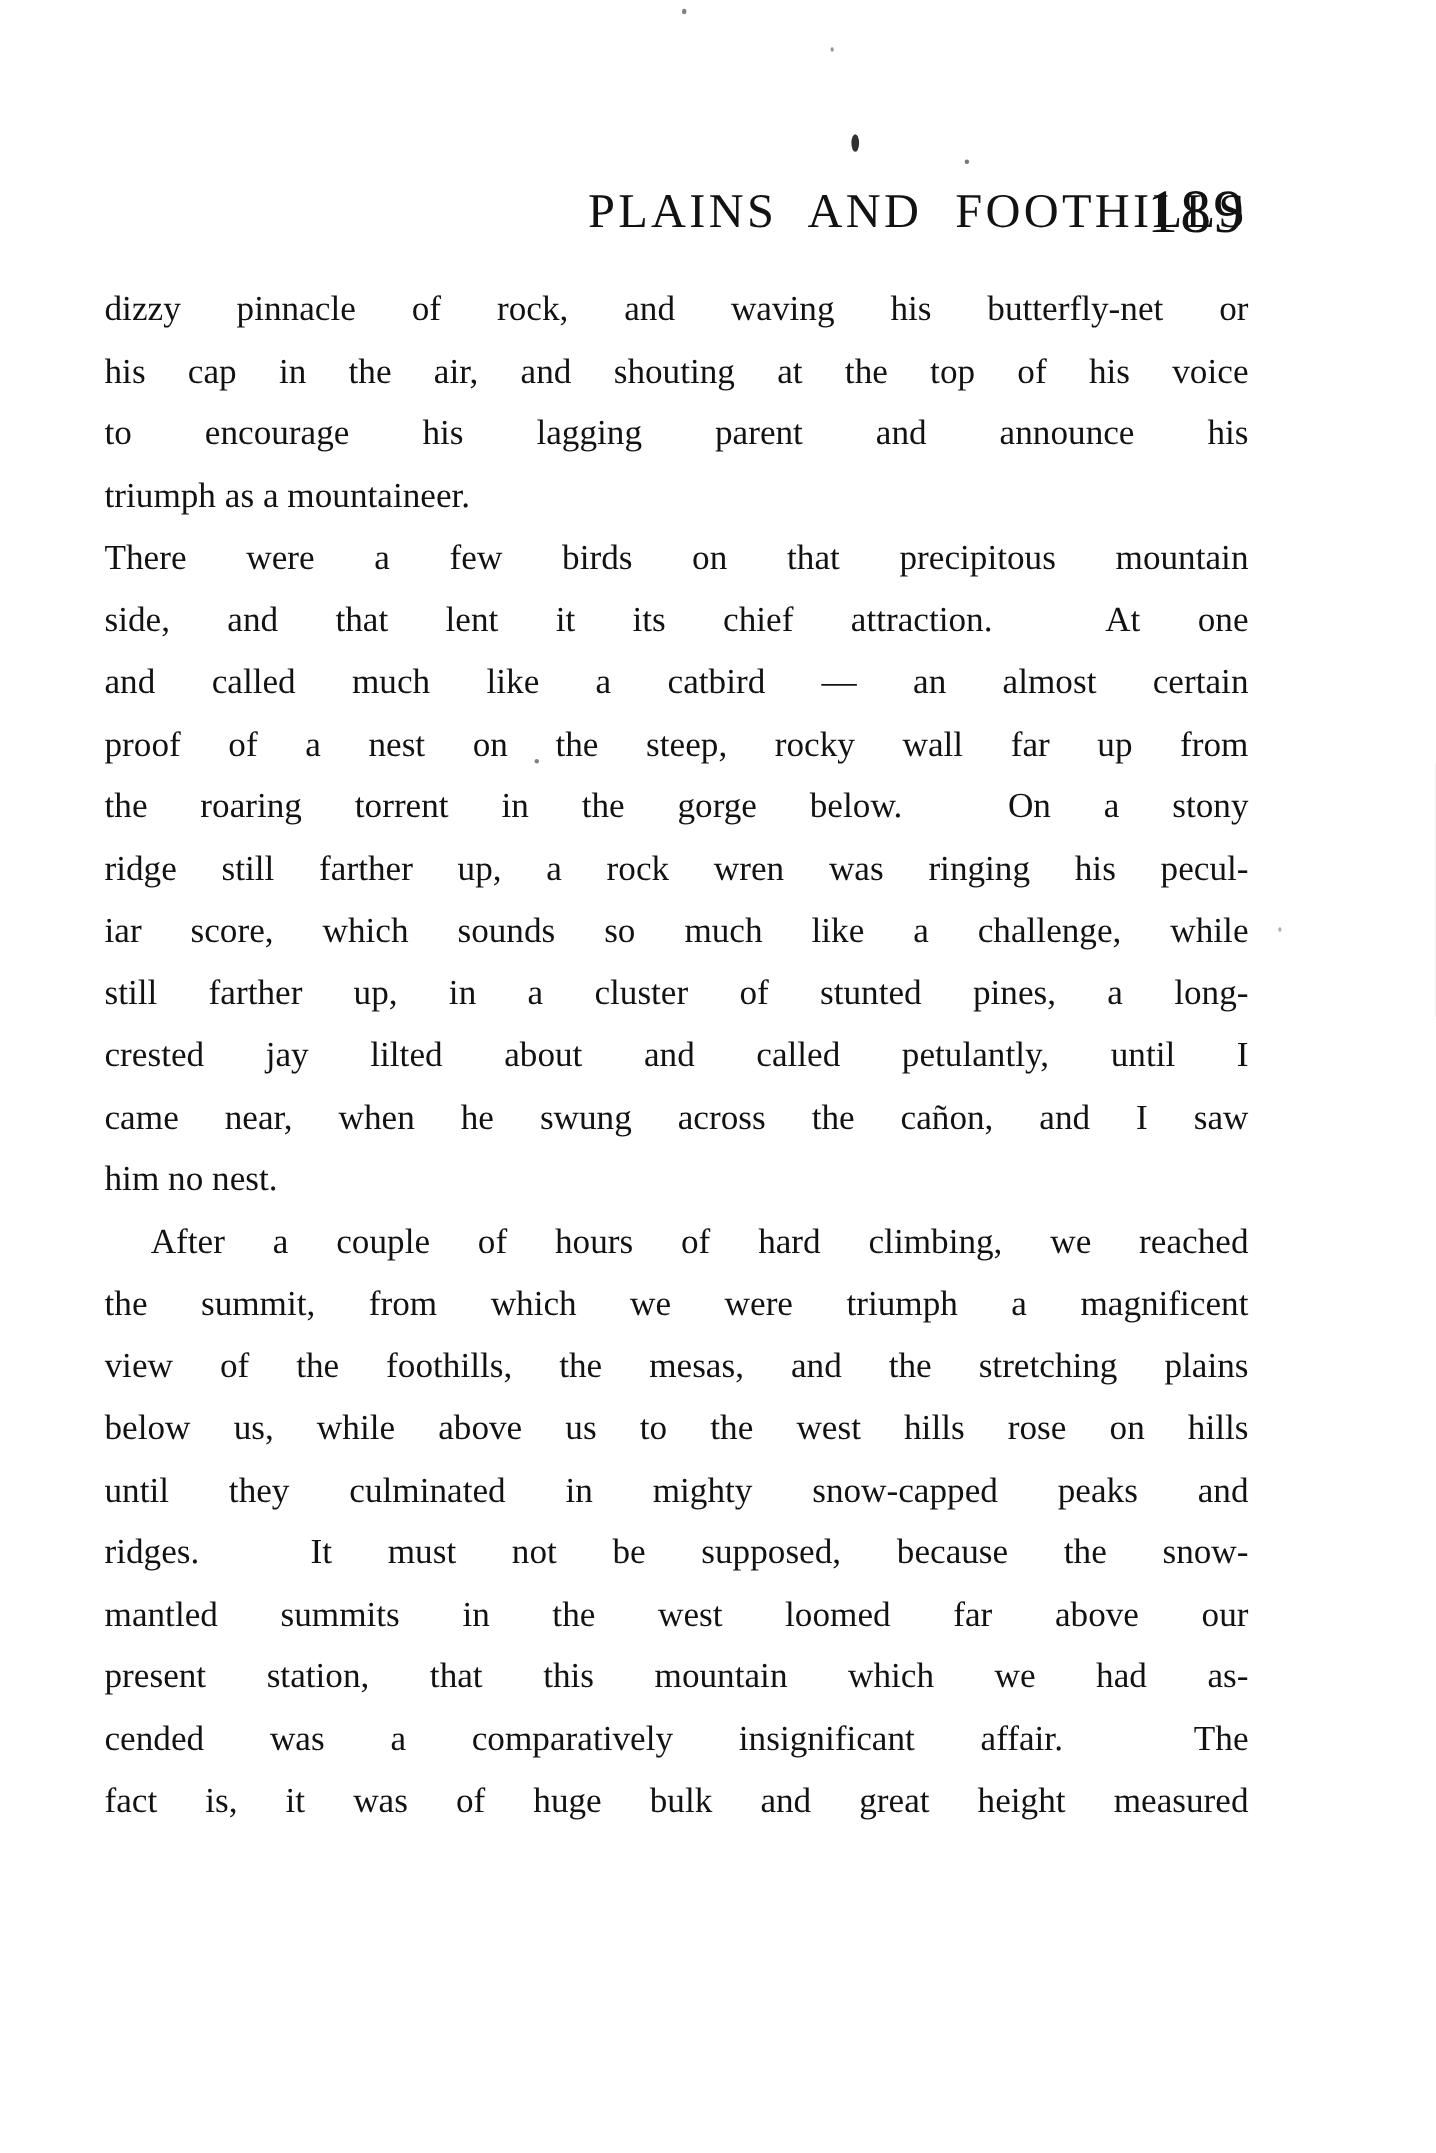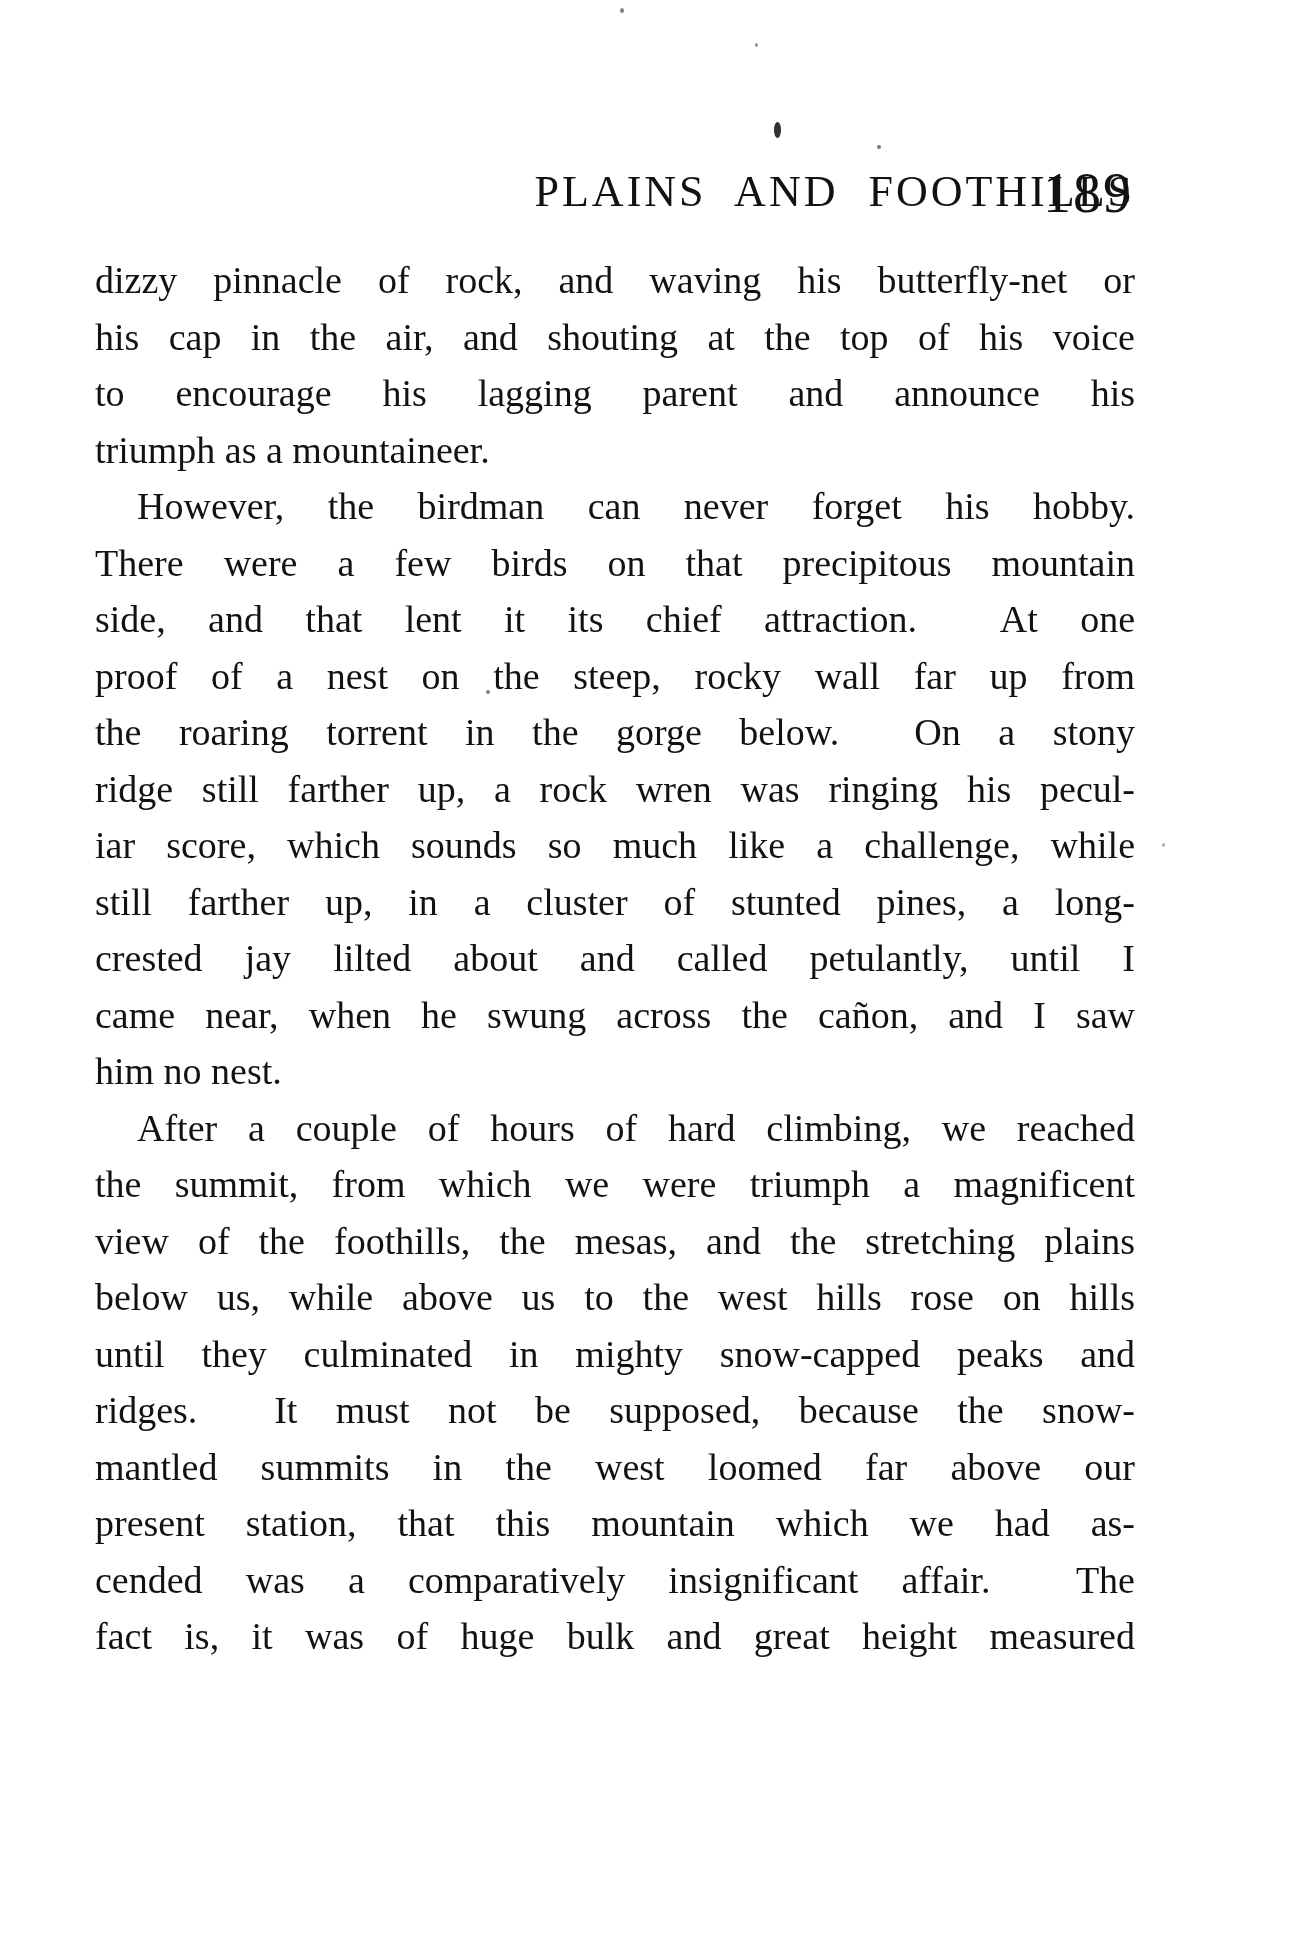--- a/index.html
+++ b/index.html
@@ -33,21 +33,21 @@
     top: 1px;
     font-size: 56px;
     line-height: 48px;
     letter-spacing: 2px;
   }
   .text-block {
     position: absolute;
     left: 95px;
     top: 252px;
     width: 1040px;
-    font-size: 38px;
+    font-size: 32px;
     line-height: 56.5px;
   }
   .paragraph { margin: 0; }
   .pline {
     height: 56.5px;
     overflow: hidden;
     text-align: justify;
     text-align-last: justify;
   }
   
@@ -70,23 +70,23 @@
     <div class="page-number">189</div>
   </div>
   <div class="text-block">
       <div class="paragraph">
         <div class="pline">dizzy pinnacle of rock, and waving his butterfly-net or</div>
         <div class="pline">his cap in the air, and shouting at the top of his voice</div>
         <div class="pline">to encourage his lagging parent and announce his</div>
         <div class="pline noj">triumph as a mountaineer.</div>
       </div>
       <div class="paragraph">
-        <div class="pline ind">However, the birdman can never forget his hobby.</div>
         <div class="pline">There were a few birds on that precipitous mountain</div>
         <div class="pline">side, and that lent it its chief attraction.&nbsp; At one</div>
+        <div class="pline">and called much like a catbird — an almost certain</div>
         <div class="pline">proof of a nest on the steep, rocky wall far up from</div>
         <div class="pline">the roaring torrent in the gorge below.&nbsp; On a stony</div>
         <div class="pline">ridge still farther up, a rock wren was ringing his pecul-</div>
         <div class="pline">iar score, which sounds so much like a challenge, while</div>
         <div class="pline">still farther up, in a cluster of stunted pines, a long-</div>
         <div class="pline">crested jay lilted about and called petulantly, until I</div>
         <div class="pline">came near, when he swung across the cañon, and I saw</div>
         <div class="pline noj">him no nest.</div>
       </div>
       <div class="paragraph">

